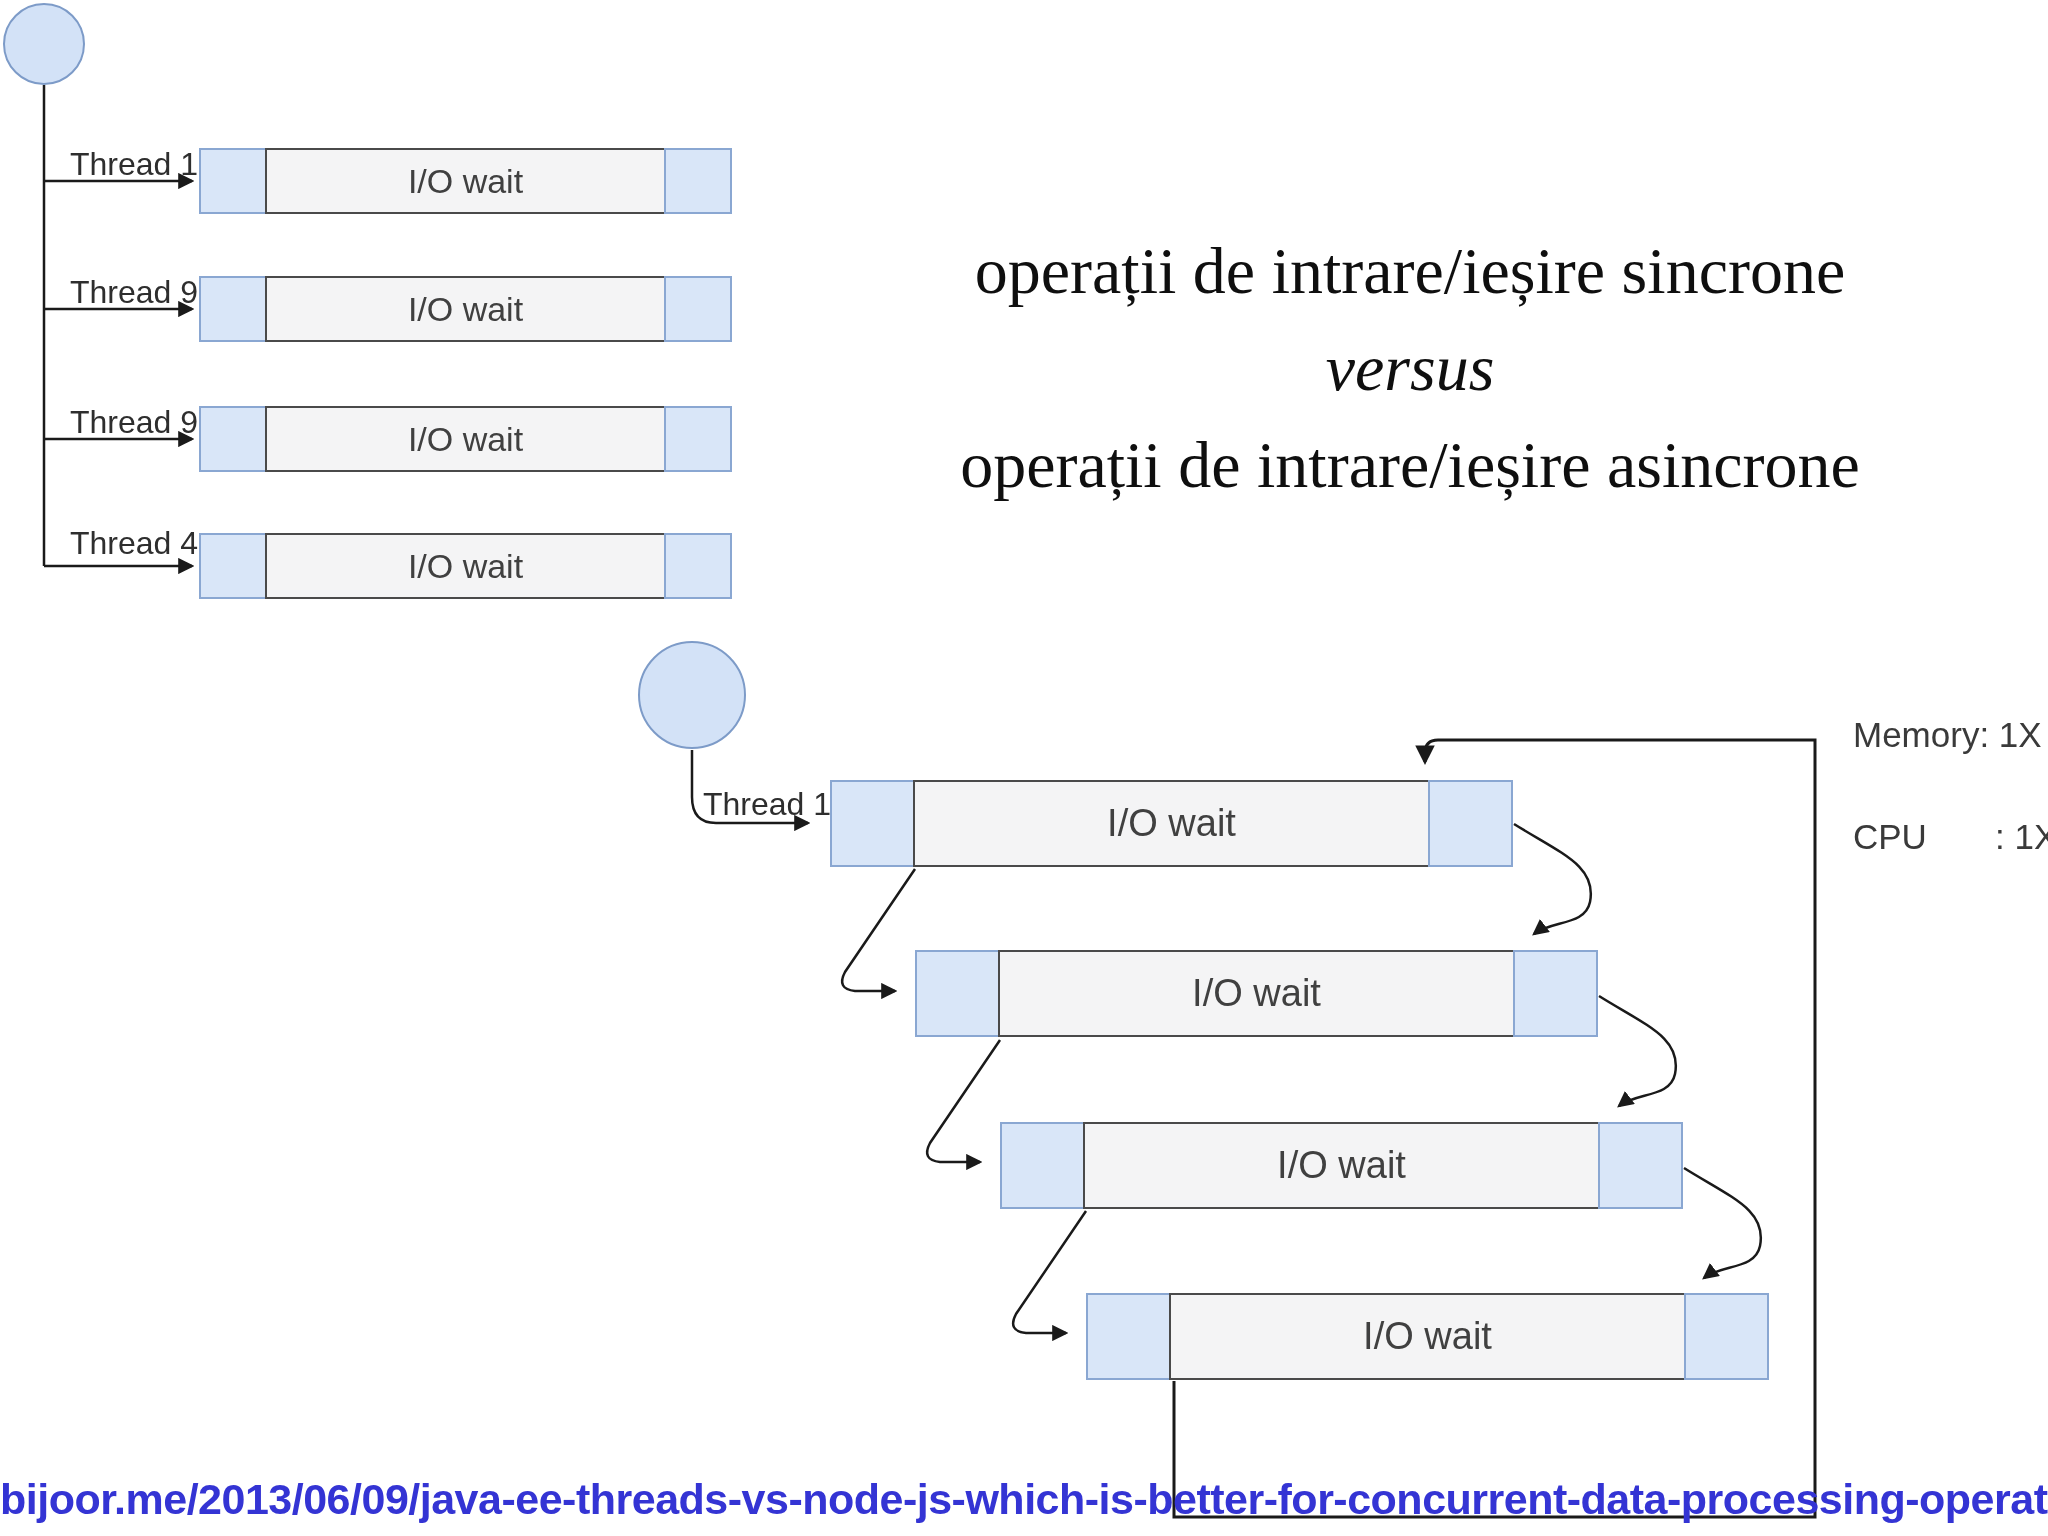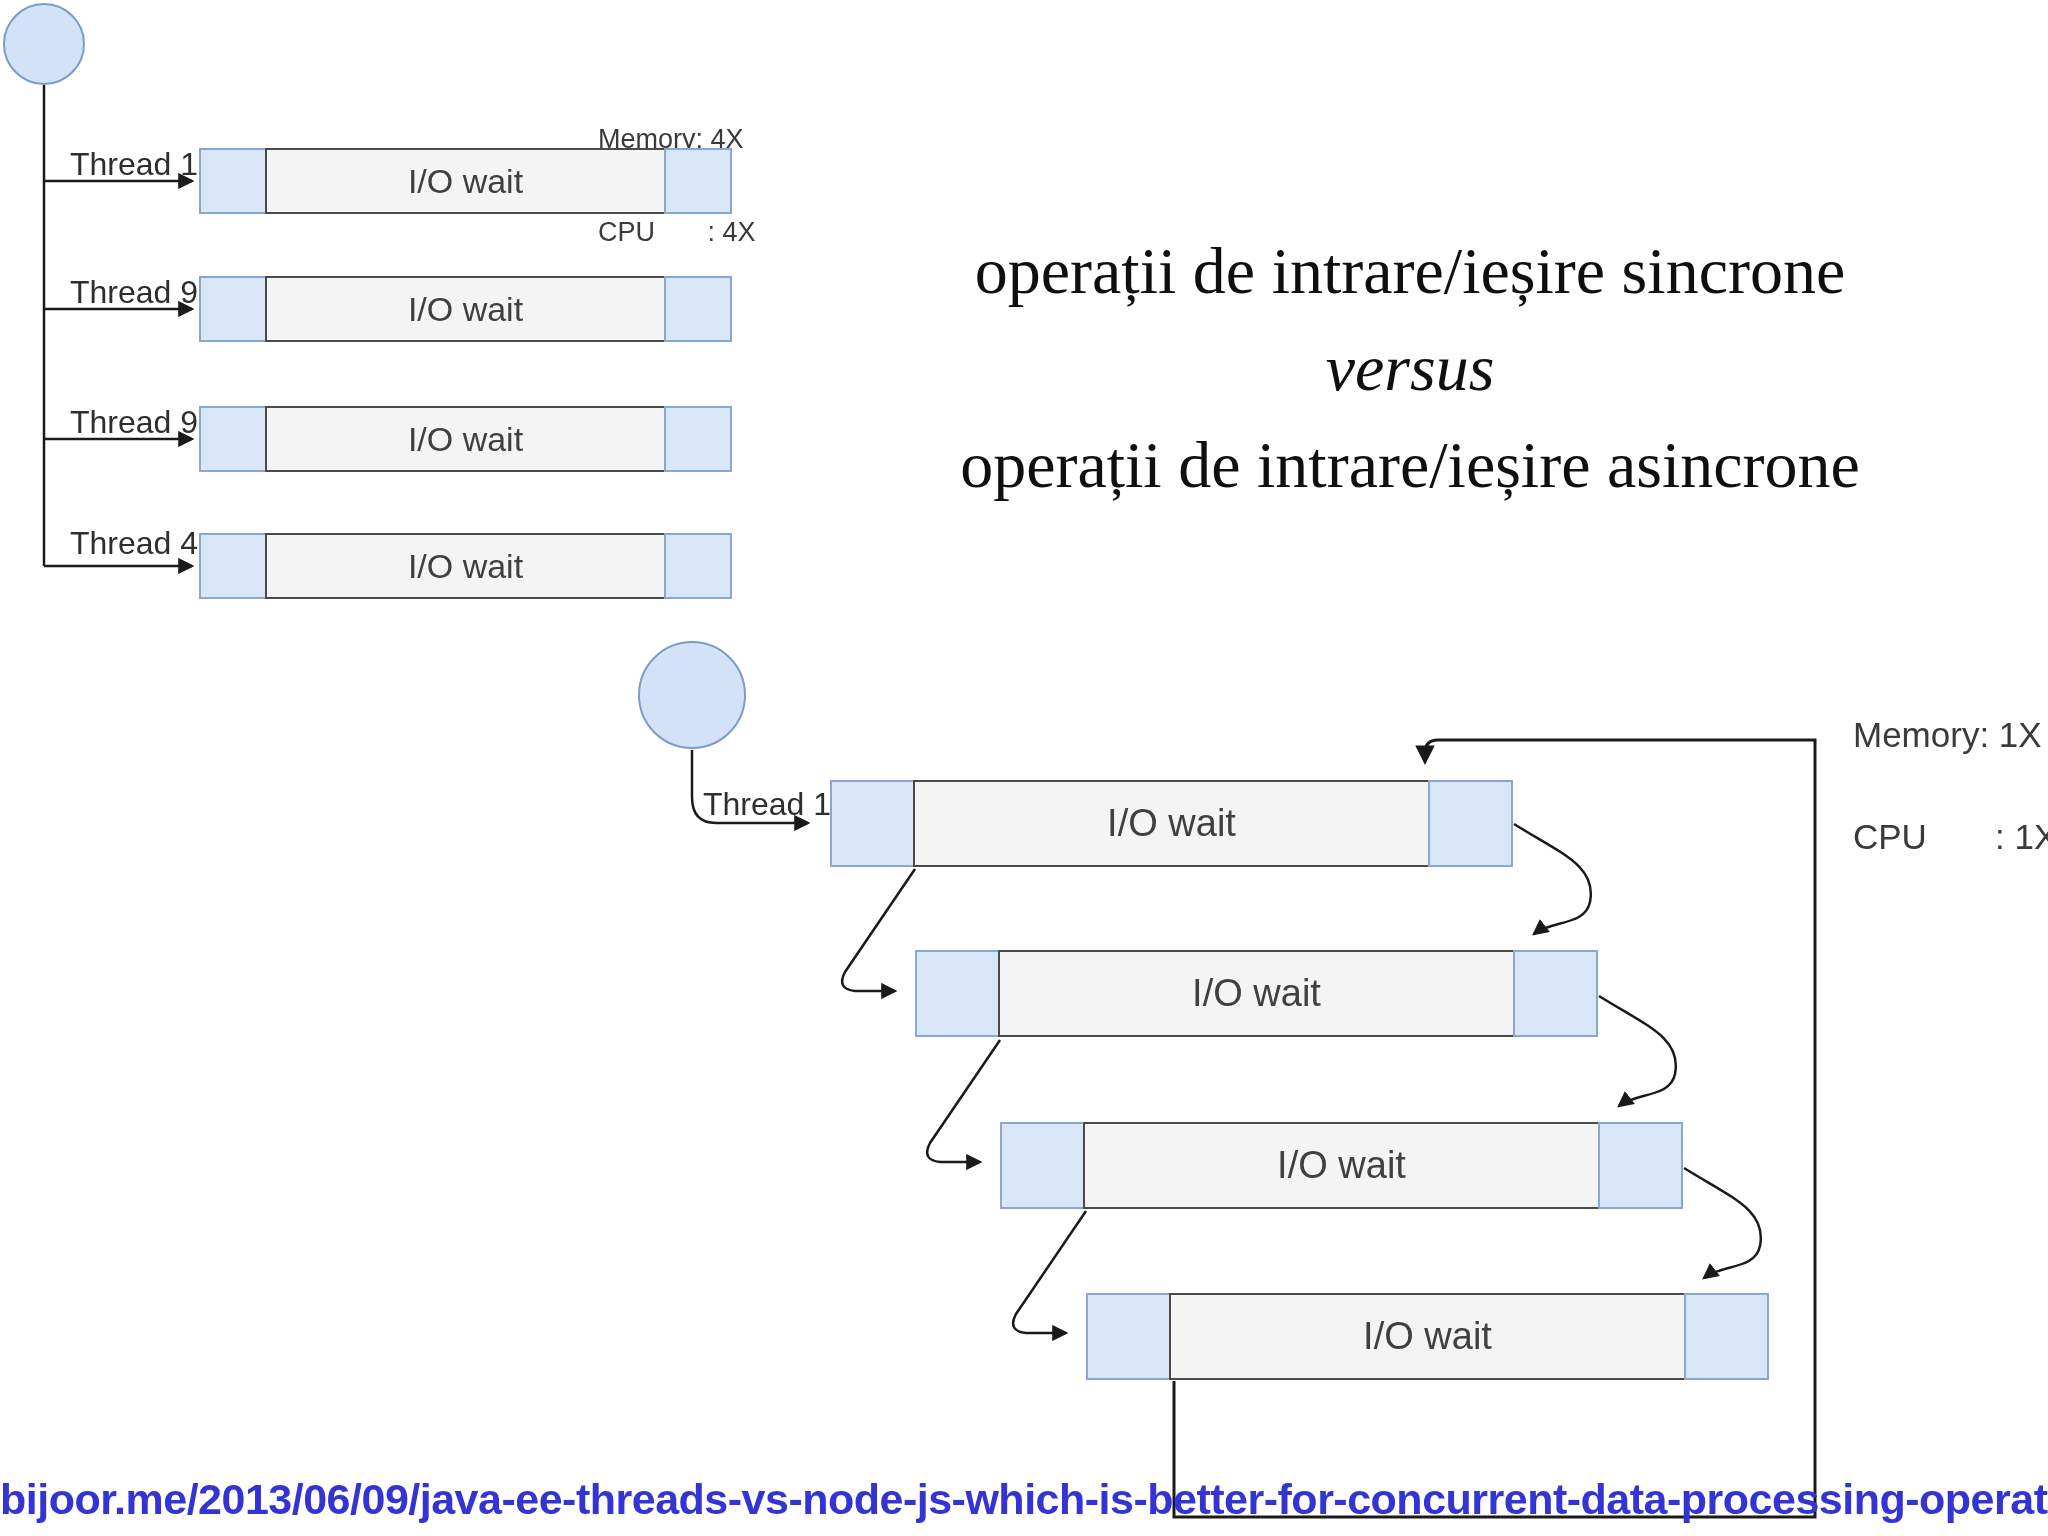--- a/index.html
+++ b/index.html
@@ -88,24 +88,20 @@
 
     <path d="M1514,824 C1562,854 1597,866 1590,902 C1585,926 1552,920 1534,934" fill="none" stroke="var(--line-color)" stroke-width="2.5" marker-end="url(#arrow)"></path>
     <path d="M1599,996 C1647,1026 1682,1038 1675,1074 C1670,1098 1637,1092 1619,1106" fill="none" stroke="var(--line-color)" stroke-width="2.5" marker-end="url(#arrow)"></path>
     <path d="M1684,1168 C1732,1198 1767,1210 1760,1246 C1755,1270 1722,1264 1704,1278" fill="none" stroke="var(--line-color)" stroke-width="2.5" marker-end="url(#arrow)"></path>
 
     <path d="M1174,1381 V1517 H1815 V740 H1438 Q1425,740 1425,753 V762" fill="none" stroke="var(--line-color)" stroke-width="3" marker-end="url(#arrow)"></path>
   </svg>
 
   <div class="circle" style="left:3px;top:3px;width:82px;height:82px"></div>
 
-  <div class="stats s4x">
-    <div>Memory: 4X</div>
-    <div>CPU       : 4X</div>
-  </div>
 
   <div class="tlabel" style="left:70px;top:146px">Thread 1</div>
   <div class="tlabel" style="left:70px;top:274px">Thread 9</div>
   <div class="tlabel" style="left:70px;top:404px">Thread 9</div>
   <div class="tlabel" style="left:70px;top:525px">Thread 4</div>
 
   <div class="bar sync" style="left:199px;top:148px;width:533px;height:66px">
     <div class="blk"></div>
     <div class="mid">
       <span>I/O wait</span>

